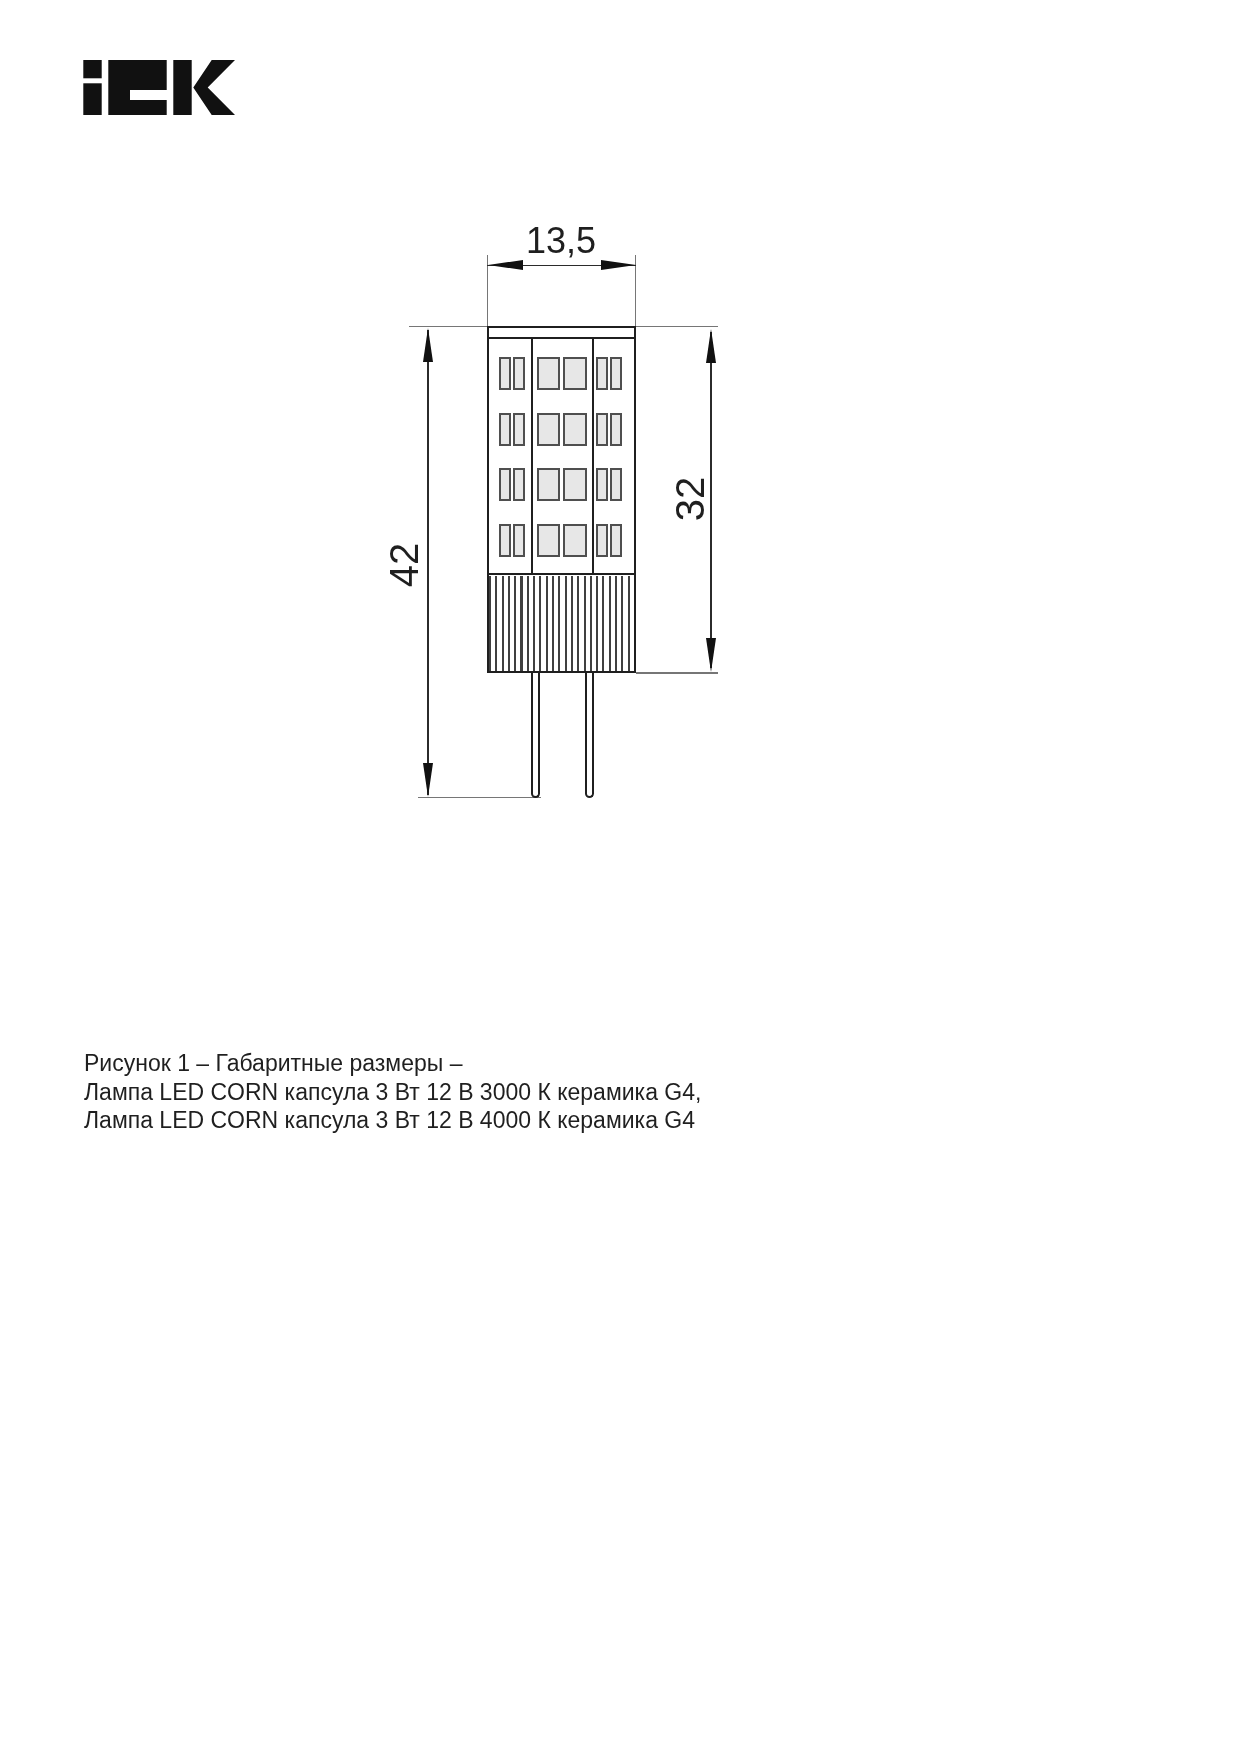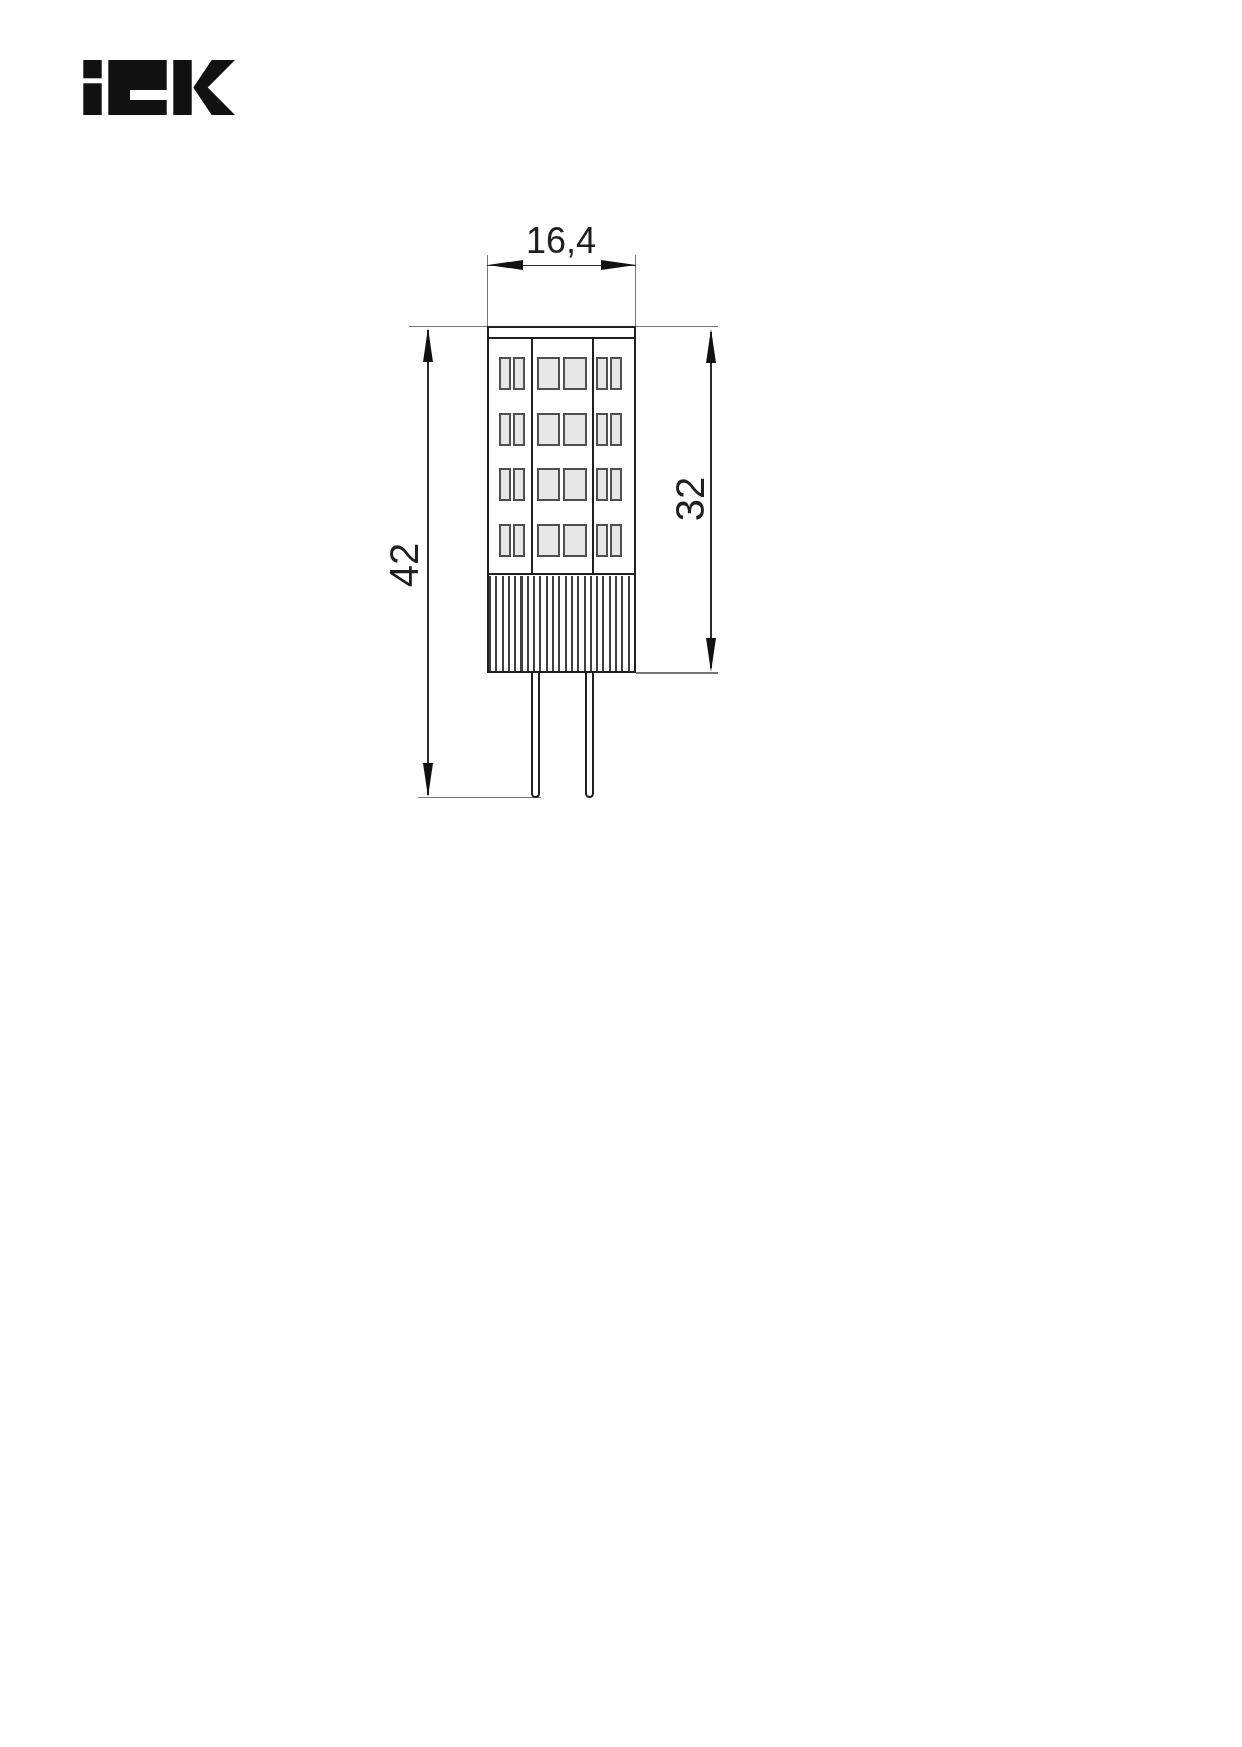--- a/index.html
+++ b/index.html
@@ -72,21 +72,21 @@
     </g>
   </svg>
 
   <div class="drawing">
 
     <div class="extline" style="left:486.5px; top:255px; width:1.5px; height:71px;"></div>
     <div class="extline" style="left:634.5px; top:255px; width:1.5px; height:71px;"></div>
     <div class="line" style="left:487px; top:264.5px; width:149px; height:1.5px;"></div>
     <div class="arr arr-left" style="left:488px; top:259.5px;"></div>
     <div class="arr arr-right" style="left:601px; top:259.5px;"></div>
-    <div class="dim-label dim-w">16,4</div>
+    <div class="dim-label dim-w">13,5</div>
 
     <div class="extline" style="left:409px; top:325.5px; width:78px; height:1.5px;"></div>
     <div class="extline" style="left:418px; top:796.5px; width:123px; height:1.5px;"></div>
     <div class="line" style="left:427.3px; top:330px; width:1.5px; height:465px;"></div>
     <div class="arr arr-up" style="left:422.5px; top:328px;"></div>
     <div class="arr arr-down" style="left:422.5px; top:763px;"></div>
     <div class="dim-label dim-rot dim-h42">42</div>
 
     <div class="extline" style="left:636px; top:325.5px; width:82px; height:1.5px;"></div>
     <div class="extline" style="left:636px; top:672px; width:82px; height:1.5px;"></div>
@@ -124,14 +124,19 @@
         <div class="chip" style="left: 536.5px; width: 23.5px; top: 524px;"></div>
         <div class="chip" style="left: 563px; width: 23.5px; top: 524px;"></div>
         <div class="chip" style="left: 596px; width: 11.5px; top: 524px;"></div>
         <div class="chip" style="left: 610px; width: 11.5px; top: 524px;"></div>
       </div>
     <div class="ribs"></div>
     <div class="pin" style="left:531px;"></div>
     <div class="pin" style="left:584.5px;"></div>
   </div>
 
+  <div class="caption">
+    <div>Рисунок 1 – Габаритные размеры –</div>
+    <div>Лампа LED CORN капсула 3 Вт 12 В 3000 К керамика G4,</div>
+    <div>Лампа LED CORN капсула 3 Вт 12 В 4000 К керамика G4</div>
+  </div>
 
 </div>
 
 </body></html>

